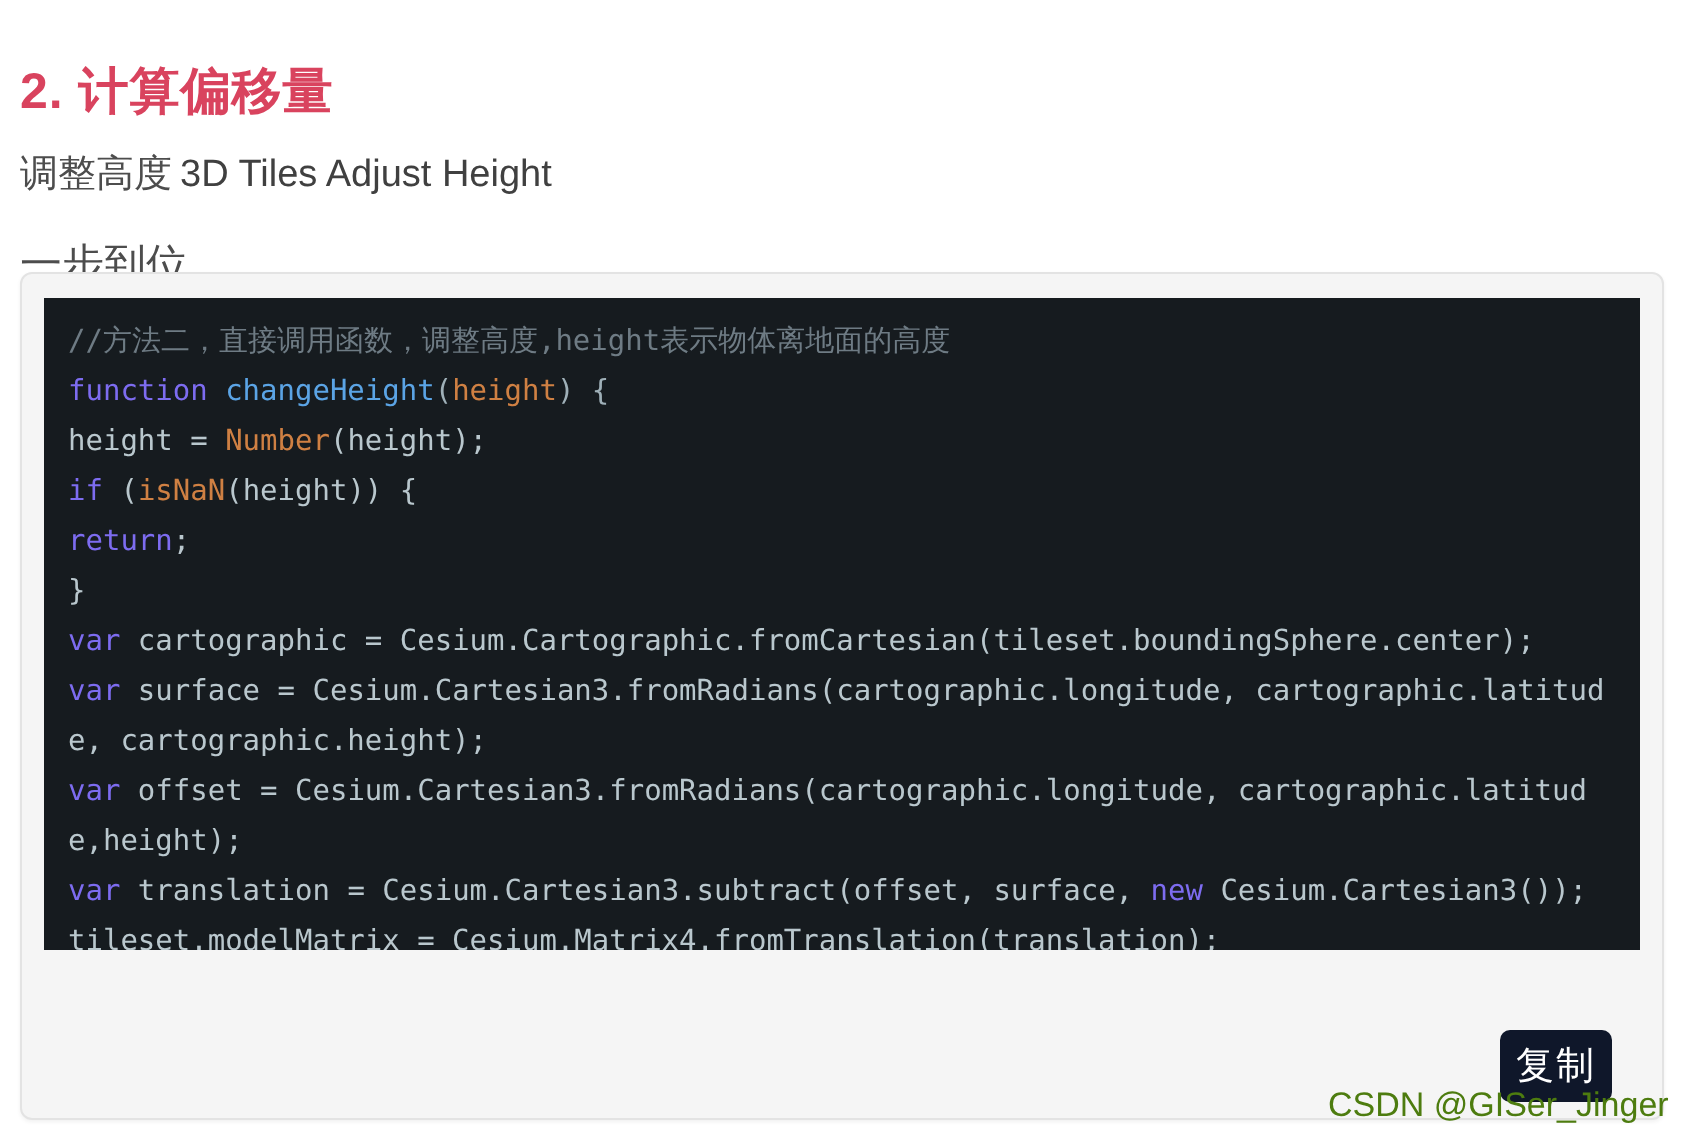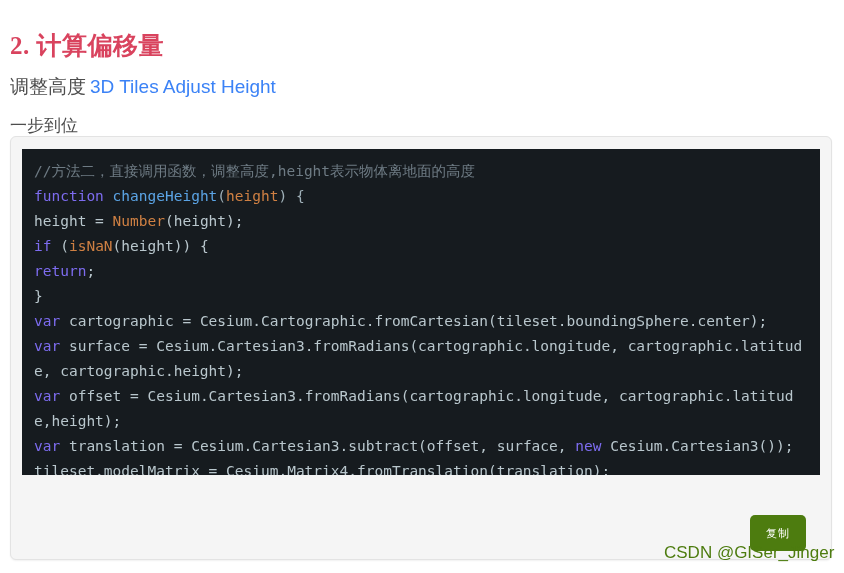--- a/index.html
+++ b/index.html
@@ -20,49 +20,49 @@
     width: 844px;
     height: 573px;
     background: #ffffff;
   }
 
   
   .heading {
     position: absolute;
     left: 10px;
     top: 8px;
-    font-family: Liberation Serif, serif;
+    font-family: Liberation Sans, sans-serif;
     font-size: 25px;
     font-weight: 700;
     color: #d9435e;
     letter-spacing: 0.5px;
     white-space: nowrap;
   }
 
   
   .para-link {
     position: absolute;
     left: 10px;
     top: 55px;
     font-size: 19px;
     color: #4d4d4d;
     white-space: nowrap;
   }
   .para-link .link {
-    color: #3b82f6;
+    color: #404040;
     text-decoration: none;
     margin-left: 4px;
     text-align: center;
   }
 
   .para-plain {
     position: absolute;
     left: 10px;
     top: 97px;
-    font-size: 17px;
+    font-size: 21px;
     color: #4d4d4d;
     white-space: nowrap;
   }
 
   
   .code-container {
     position: absolute;
     left: 10px;
     top: 136px;
     width: 822px;
@@ -107,25 +107,25 @@
   .c-plain    { color: #b9c7cd; }
   .c-punct    { color: #9fb0b8; }
 
   
   .copy-button {
     position: absolute;
     left: 750px;
     top: 515px;
     width: 56px;
     height: 36px;
-    background: #4d7c0f;
+    background: #0f172a;
     border: none;
     border-radius: 5px;
     color: #ffffff;
-    font-size: 11px;
+    font-size: 19px;
     font-family: "Liberation Sans", sans-serif;
     cursor: pointer;
     display: flex;
     align-items: center;
     justify-content: center;
     letter-spacing: 1px;
     padding: 0;
   }
 
   

